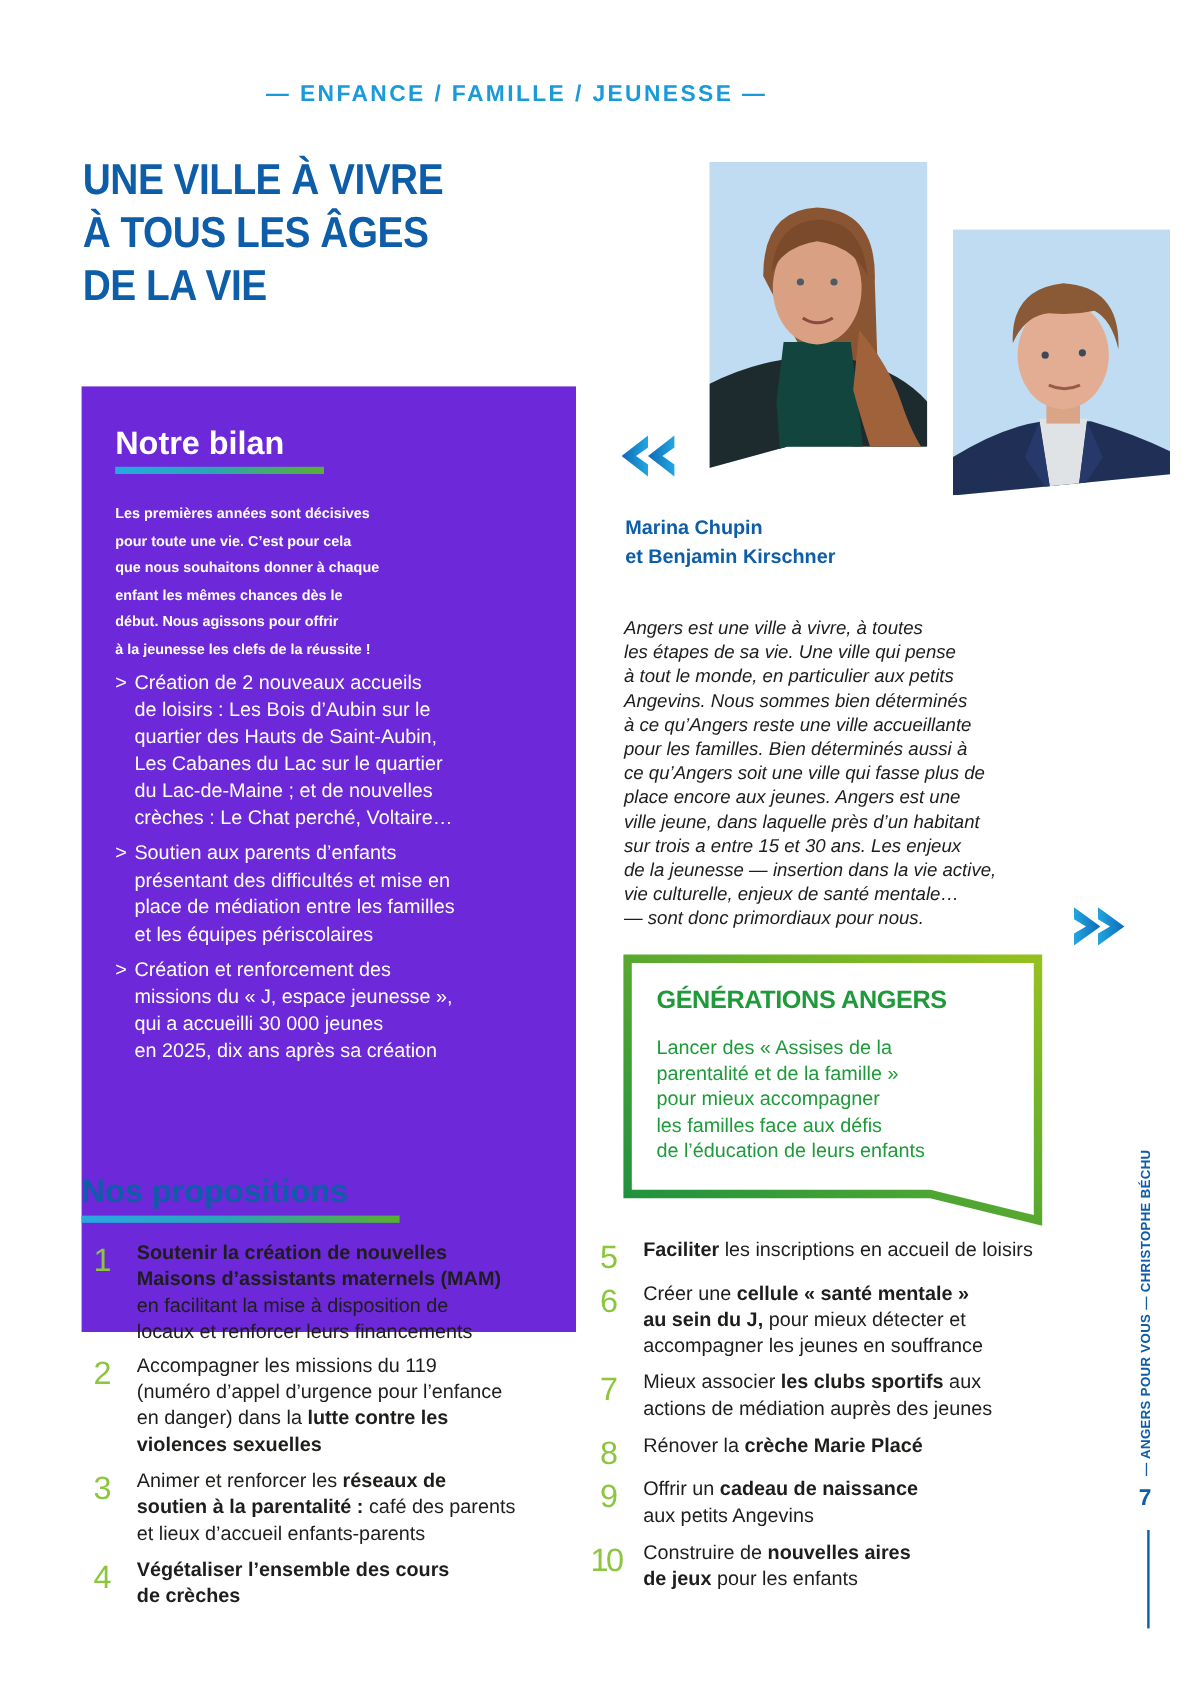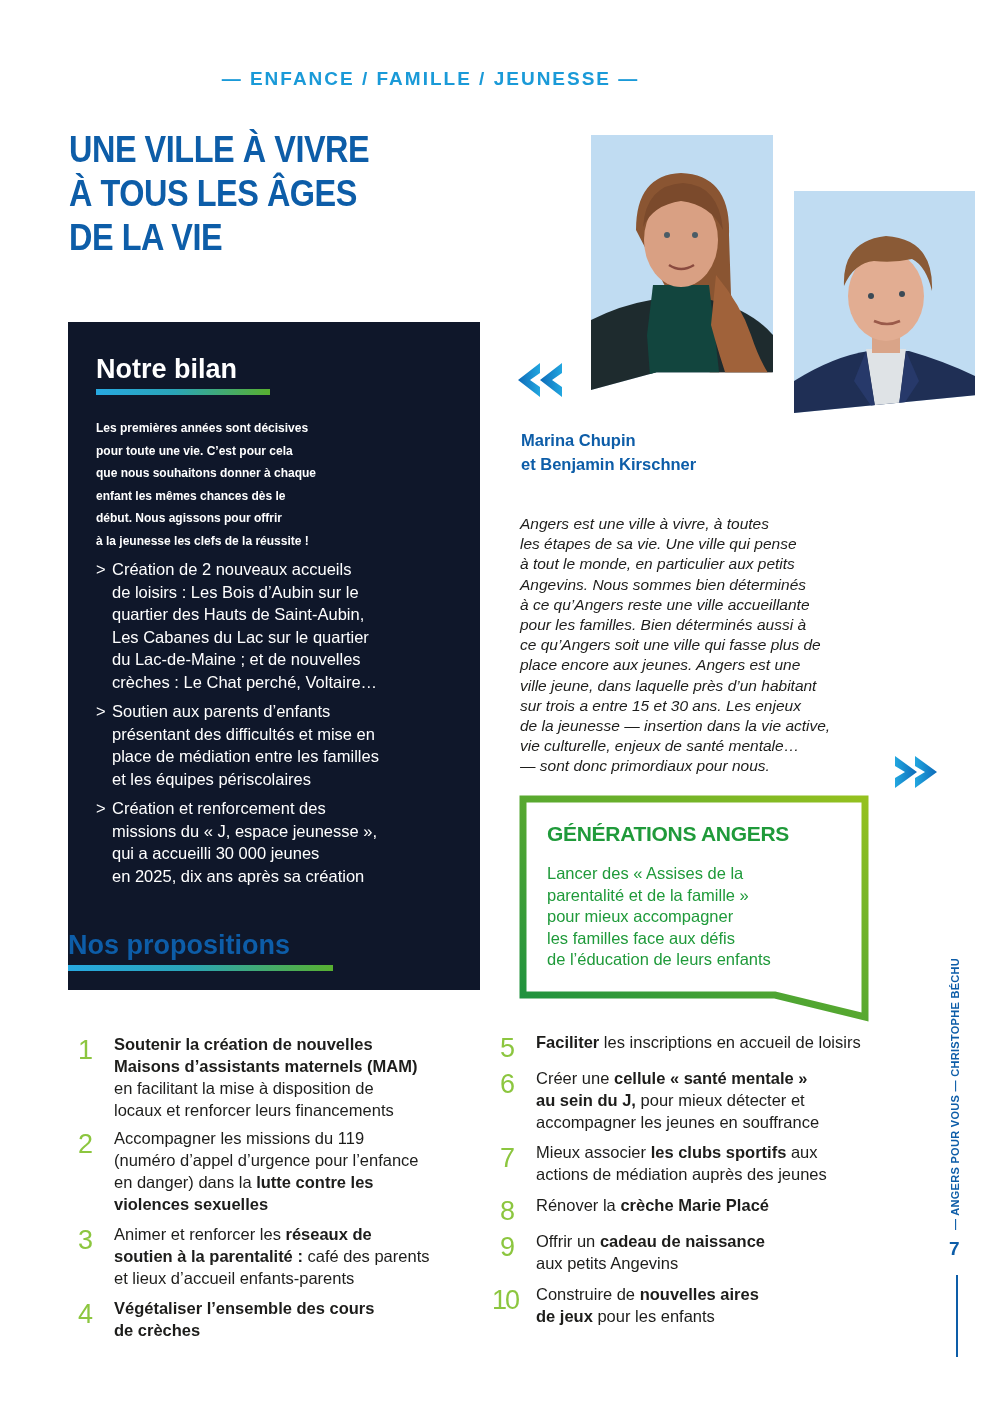--- a/index.html
+++ b/index.html
@@ -25,22 +25,22 @@
     position: absolute; background: #c0dcf2; overflow: hidden;
   }
   .photo-marina { left: 591px; top: 135px; width: 182px; height: 255px;
     clip-path: polygon(0 0, 100% 0, 100% 93%, 36% 93%, 0 100%); }
   .photo-benjamin { left: 794px; top: 191px; width: 181px; height: 222px;
     clip-path: polygon(0 0, 100% 0, 100% 92%, 0 100%); }
   .photo svg { position: absolute; left: 0; top: 0; width: 100%; height: 100%; }
 
   
   .bilan {
-    position: absolute; left: 68px; top: 322px; width: 412px; height: 668px;
-    background: #0f172a; color: #ffffff; padding: 30px 28px 0 28px;
+    position: absolute; left: 68px; top: 322px; width: 412px; height: 788px;
+    background: #6d28d9; color: #ffffff; padding: 30px 28px 0 28px;
   }
   .bilan-title {
     font-family: "Liberation Sans", sans-serif; font-weight: 700; font-size: 27px;
     line-height: 34px; color: #ffffff; display: inline-block;
   }
   .underline-bar {
     height: 6px; margin-top: 3px;
     background: linear-gradient(90deg, #27a9e1 0%, #2aa5b8 45%, #58b030 100%);
   }
   .bilan-underline { width: 174px; }
@@ -74,21 +74,21 @@
     position: absolute; left: 28px; top: 27px; font-weight: 700; font-size: 21px;
     color: #1f9a3a; letter-spacing: -0.3px; white-space: nowrap;
   }
   .gen-text {
     position: absolute; left: 28px; top: 68px; font-size: 16.5px; line-height: 21.5px;
     color: #1f9a3a;
   }
   .gen-text div { white-space: nowrap; }
 
   
-  .props-head { position: absolute; left: 68px; top: 928px; }
+  .props-head { position: absolute; left: 68px; top: 976px; }
   .props-title {
     font-weight: 700; font-size: 27px; line-height: 34px; color: #0d5da8; display: inline-block;
   }
   .props-underline { width: 265px; }
 
   .prop {
     position: absolute; display: flex; align-items: flex-start;
     font-size: 16.5px; line-height: 22px; color: #1d1d1b;
   }
   .prop .num {

